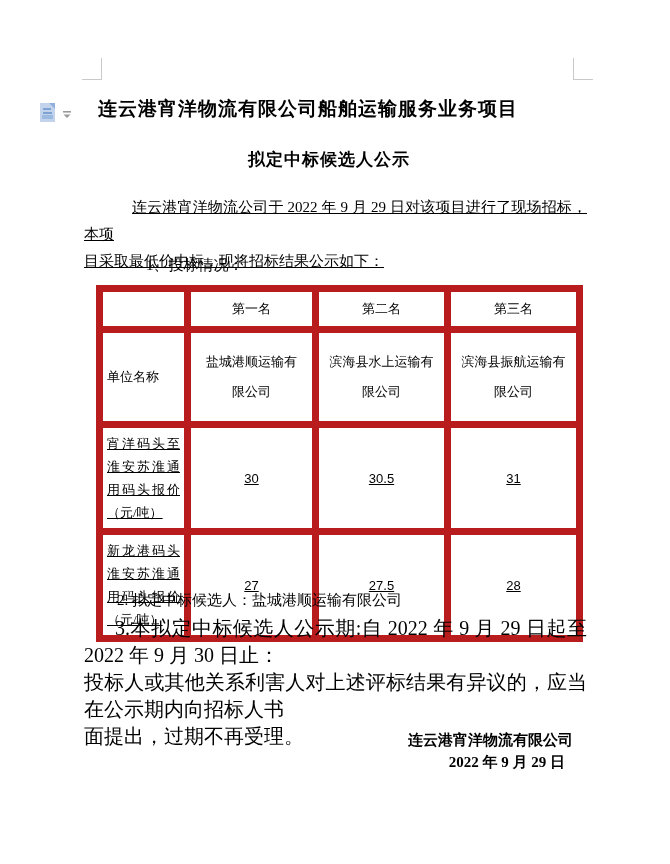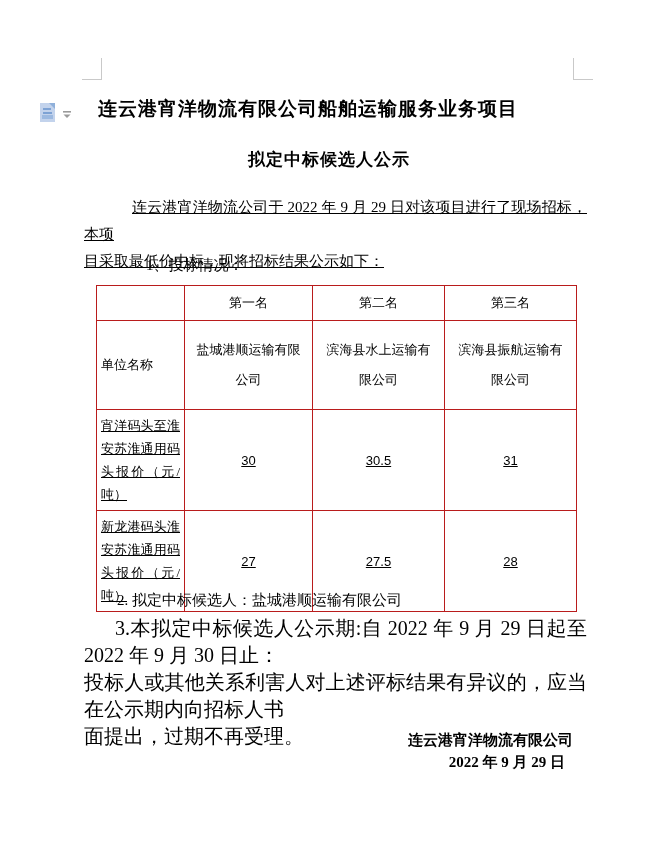--- a/index.html
+++ b/index.html
@@ -30,21 +30,21 @@
   .body-text{font-size:15px;line-height:27px;}
   .intro{position:absolute;left:84px;top:194px;width:503px;text-align:justify;text-decoration:underline;}
   .intro .line1{text-indent:48px;}
 
   .sec1{position:absolute;left:146px;top:256px;font-size:15px;}
 
   table.bid{
     position:absolute;left:96px;top:285px;border-collapse:collapse;table-layout:fixed;
     font-size:13px;
   }
-  table.bid td{border:1px solid #b91c1c;vertical-align:middle;text-align:center;padding:2px 4px;}
+  table.bid td{border:7px solid #b91c1c;vertical-align:middle;text-align:center;padding:2px 4px;}
   table.bid tr.hdr td{height:30px;}
   table.bid tr.names td{height:80px;line-height:30px;}
   table.bid tr.names td.val{padding:2px 10px;}
   table.bid tr.price td{height:90px;text-decoration:underline;}
   table.bid td.lbl{text-align:justify;text-align-last:left;line-height:23px;padding:4px 4px;}
   table.bid td.lbl-center{text-align:center;}
   .num{font-family:"Liberation Sans","DejaVu Sans",sans-serif;font-size:13px;}
 
   .sec2{position:absolute;left:117px;top:591px;font-size:15px;}
   .sec3{position:absolute;left:84px;top:615px;width:503px;font-size:20px;line-height:27px;text-align:justify;}

